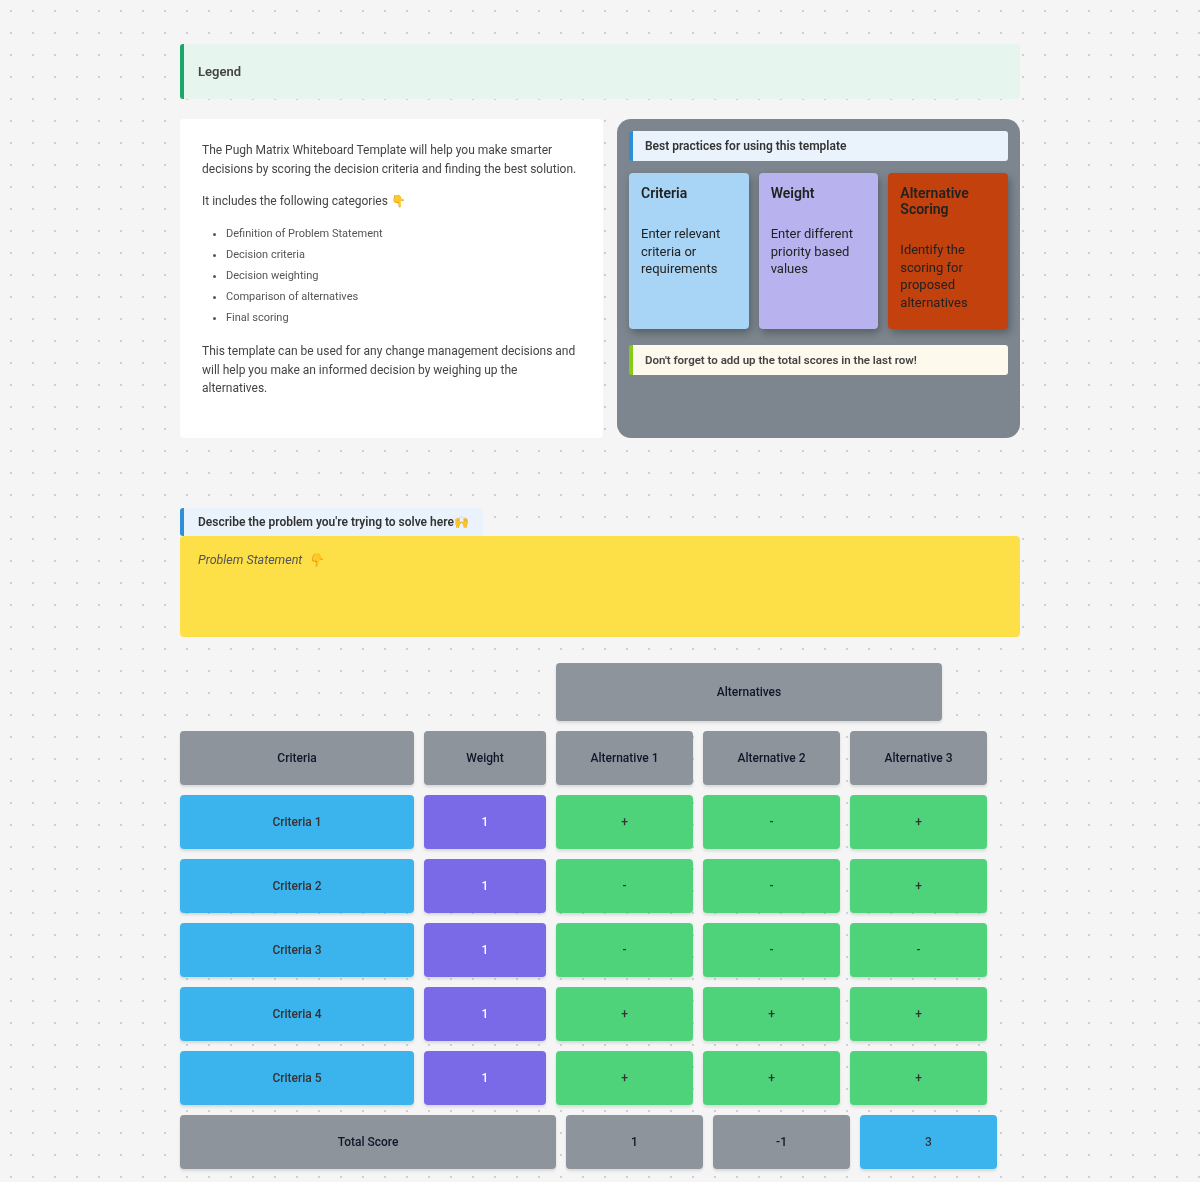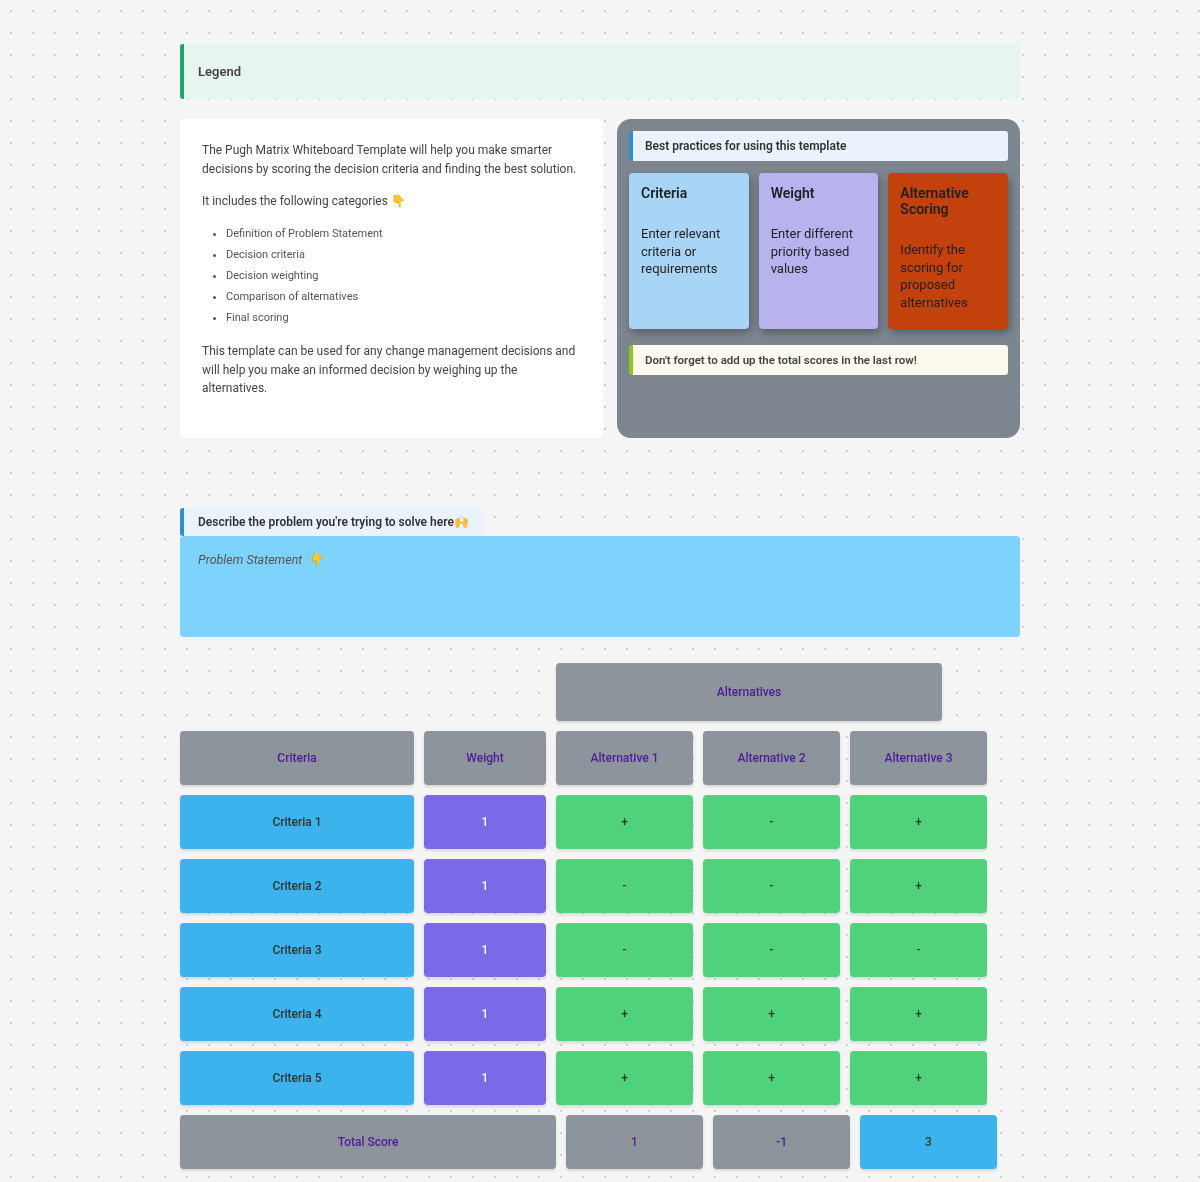--- a/index.html
+++ b/index.html
@@ -87,21 +87,21 @@
     display: inline-block;
     background: #eaf3fc;
     border-left: 4px solid #2d8fd9;
     border-radius: 3px;
     padding: 7px 14px;
     font-size: 12px;
     font-weight: 600;
     color: #333;
   }
   .prob-card {
-    background: #7dd3fc;
+    background: #fde047;
     border-radius: 4px;
     padding: 16px 18px 70px 18px;
     font-size: 12.5px;
     font-style: italic;
     color: #555;
     margin-bottom: 26px;
   }
 
   
   .matrix { width: 100%; }
@@ -118,21 +118,21 @@
     box-shadow: 0 2px 3px rgba(0,0,0,0.12);
   }
   .w-crit { width: 234px; }
   .w-weight { width: 122px; }
   .w-alt { width: 137px; }
   .w-alts-span { width: 386px; }
   .w-spacer-left { width: 234px; }
   .w-spacer-weight { width: 122px; }
   .w-total-label { width: 376px; }
 
-  .cell-grey { background: #8d949b; color: #4c1d95; }
+  .cell-grey { background: #8d949b; color: #0f172a; }
   .cell-blue { background: #3bb3ed; }
   .cell-purple { background: #7a6ae8; color: #fff; }
   .cell-green { background: #4ed37b; }
   .cell-total-blue { background: #3bb3ed; }
   .spacer { background: transparent; box-shadow: none; }
 
   
   .tall { height: 58px; }
 </style>
 </head>

